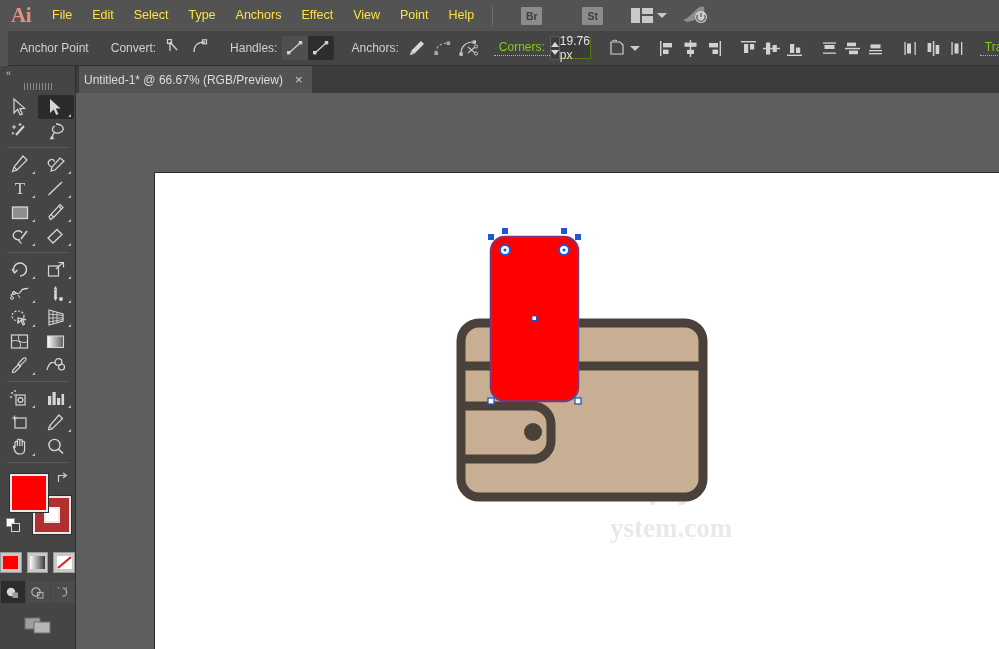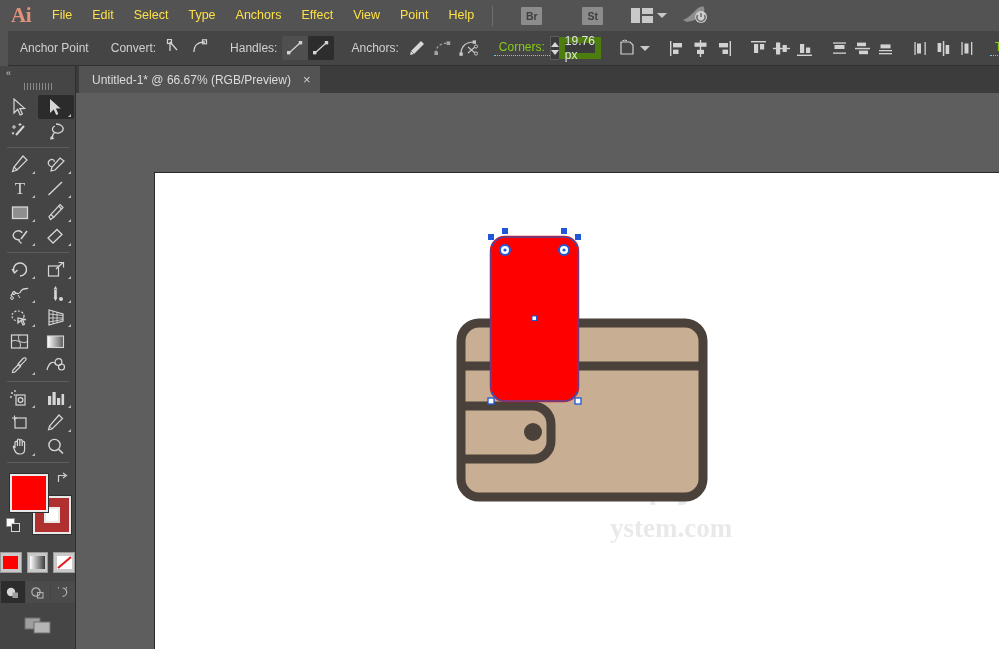--- a/index.html
+++ b/index.html
@@ -140,21 +140,21 @@
   .st-up, .st-dn {
     width: 0; height: 0;
     border-left: 4px solid transparent;
     border-right: 4px solid transparent;
   }
   .st-up { border-bottom: 5px solid #d8d8d8; }
   .st-dn { border-top: 5px solid #d8d8d8; }
   .num-field {
     width: 66px; height: 22px;
     background: #3b3b3b;
-    border: 6px solid #4d7c0f;
+    border: 1px solid #4d7c0f;
     color: #e2e2e2;
     font-size: 12px;
     display: flex; align-items: center; justify-content: center;
     box-sizing: border-box;
   }
   .shape-drop {
     display: flex; align-items: center; gap: 3px;
     padding: 0 4px; height: 24px;
   }
 
@@ -164,21 +164,21 @@
     left: 75px; top: 66px;
     width: 924px; height: 27px;
     background: #3c3c3c;
   }
   .doc-tab {
     position: absolute;
     left: 4px; top: 0;
     height: 27px;
     background: #535353;
     display: flex; align-items: center;
-    padding: 0 9px 0 13px;
+    padding: 0 9px 0 5px;
     box-sizing: border-box;
   }
   .doc-tab-title {
     font-size: 12px;
     color: #dcdcdc;
     white-space: nowrap;
   }
   .tab-close {
     margin-left: 12px;
     font-size: 13px;

